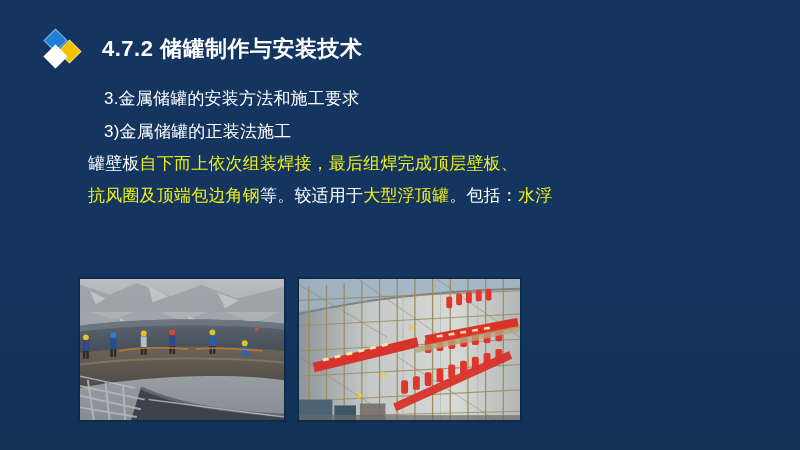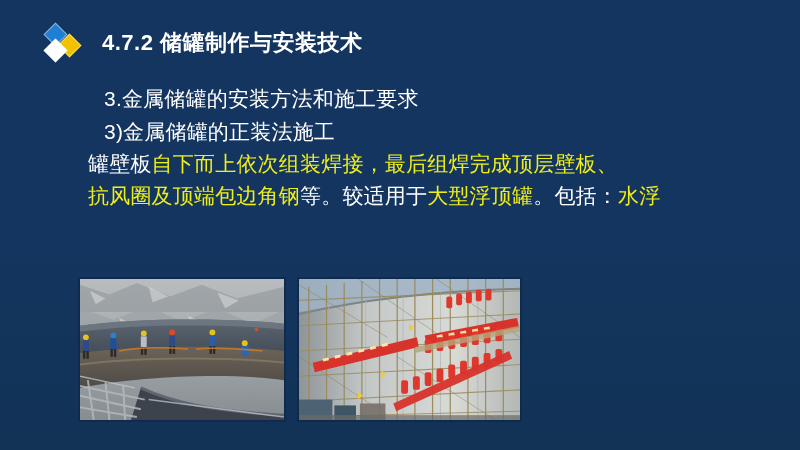--- a/index.html
+++ b/index.html
@@ -18,21 +18,21 @@
     width: 800px;
     height: 450px;
     background: linear-gradient(180deg, #143560 0%, #143560 45%, #123356 100%);
     overflow: hidden;
   }
 
   
   #title-bar {
     position: absolute;
     left: 44px;
-    top: 20px;
+    top: 26px;
     height: 46px;
     display: flex;
     align-items: center;
   }
   #title-icon {
     position: relative;
     width: 46px;
     height: 44px;
     flex: 0 0 auto;
   }
@@ -70,32 +70,31 @@
   }
 
   
   #body-block {
     position: absolute;
     left: 88px;
     top: 82px;
     width: 500px;
   }
   .line {
-    font-size: 21px;
+    font-size: 17px;
     color: #ffffff;
     line-height: 32px;
     white-space: nowrap;
     letter-spacing: 0.2px;
   }
   .line.heading {
     line-height: 33px;
   }
   .line.para {
     line-height: 32px;
-    text-align: center;
   }
   .line.indent {
     text-indent: 16px;
   }
   .y { color: #f0ef16; }
   .w { color: #ffffff; }
 
   
   #photo-row {
     position: absolute;

